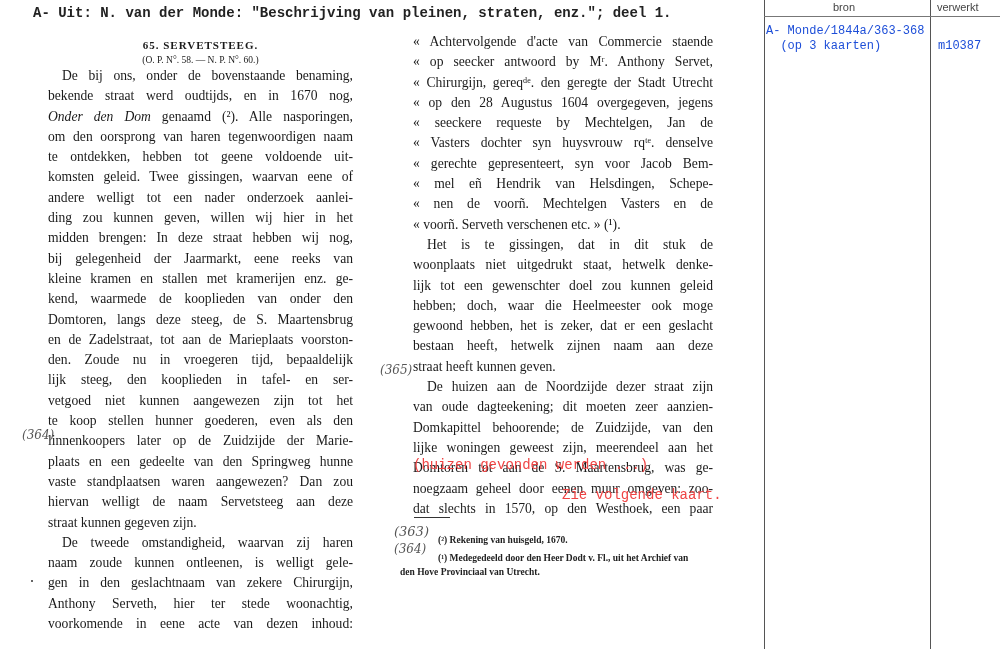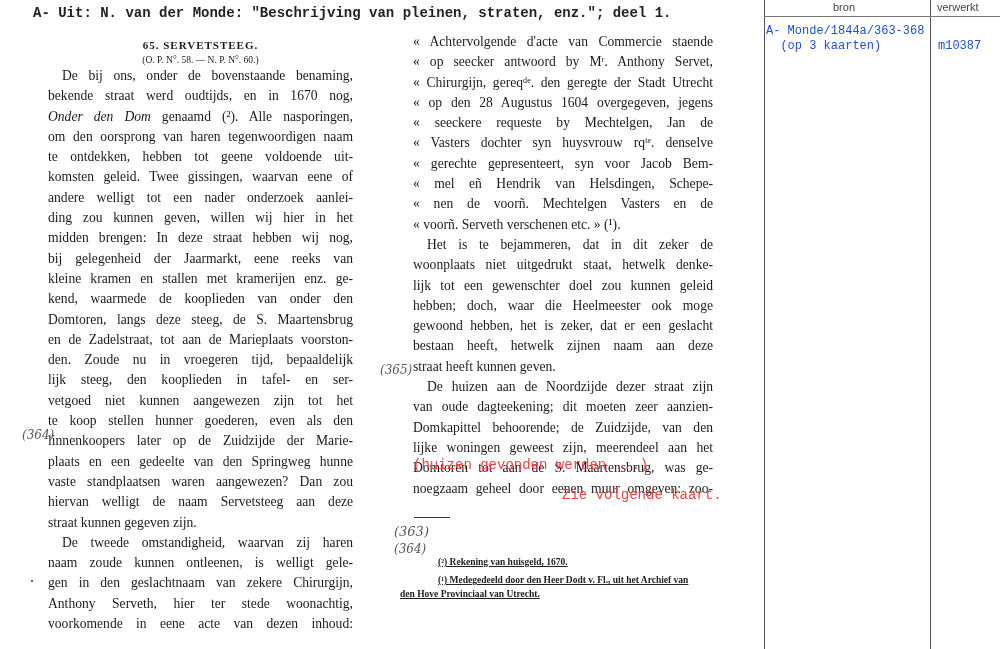--- a/index.html
+++ b/index.html
@@ -84,45 +84,46 @@
     <span class="line">« Achtervolgende d'acte van Commercie staende</span>
     <span class="line">« op seecker antwoord by Mʳ. Anthony Servet,</span>
     <span class="line">« Chirurgijn, gereqᵈᵉ. den geregte der Stadt Utrecht</span>
     <span class="line">« op den 28 Augustus 1604 overgegeven, jegens</span>
     <span class="line">« seeckere requeste by Mechtelgen, Jan de</span>
     <span class="line">« Vasters dochter syn huysvrouw rqᵗᵉ. denselve</span>
     <span class="line">« gerechte gepresenteert, syn voor Jacob Bem-</span>
     <span class="line">« mel eñ Hendrik van Helsdingen, Schepe-</span>
     <span class="line">« nen de voorñ. Mechtelgen Vasters en de</span>
     <span class="line last">« voorñ. Serveth verschenen etc. » (¹).</span>
-    <span class="line indent">Het is te bejammeren, dat in dit zeker de</span>
+    <span class="line indent">Het is te gissingen, dat in dit stuk de</span>
     <span class="line">woonplaats niet uitgedrukt staat, hetwelk denke-</span>
     <span class="line">lijk tot een gewenschter doel zou kunnen geleid</span>
     <span class="line">hebben; doch, waar die Heelmeester ook moge</span>
     <span class="line">gewoond hebben, het is zeker, dat er een geslacht</span>
     <span class="line">bestaan heeft, hetwelk zijnen naam aan deze</span>
     <span class="line last">straat heeft kunnen geven.</span>
     <span class="line indent">De huizen aan de Noordzijde dezer straat zijn</span>
     <span class="line">van oude dagteekening; dit moeten zeer aanzien-</span>
     <span class="line">Domkapittel behoorende; de Zuidzijde, van den</span>
     <span class="line">lijke woningen geweest zijn, meerendeel aan het</span>
     <span class="line">Domtoren tot aan de S. Maartensbrug, was ge-</span>
     <span class="line">noegzaam geheel door eenen muur omgeven: zoo-</span>
+    <span class="line">dat slechts in 1570, op den Westhoek, een paar</span>
   </div>
 
 <div class="typed mono" style="left:413px; top:457px;">(huizen gevonden werden ...)</div>
 <div class="typed mono" style="left:562px; top:487px;">Zie volgende kaart.</div>
 
 <div class="margin-note" style="left:22px; top:428px;">(364)</div>
 <div class="margin-note" style="left:380px; top:363px;">(365)</div>
 
 <div class="footnote-rule"></div>
 <div class="margin-note" style="left:394px; top:524px; font-size:13px;">(363)</div>
 <div class="margin-note" style="left:394px; top:542px;">(364)</div>
-<div class="footnotes" style="left:438px; top:555px;text-decoration:underline;">
+<div class="footnotes" style="left:438px; top:533px;">
   <span class="fn">(²) Rekening van huisgeld, 1670.</span>
   <span class="fn" style="margin-top:4px;">(¹) Medegedeeld door den Heer Dodt v. Fl., uit het Archief van</span>
   <span class="fn" style="margin-left:-38px;">den Hove Provinciaal van Utrecht.</span>
 </div>
 
 <div class="dot"></div>
 
 <div class="tbl-vline" style="left:764px;"></div>
 <div class="tbl-vline" style="left:930px;"></div>
 <div class="tbl-hline"></div>

